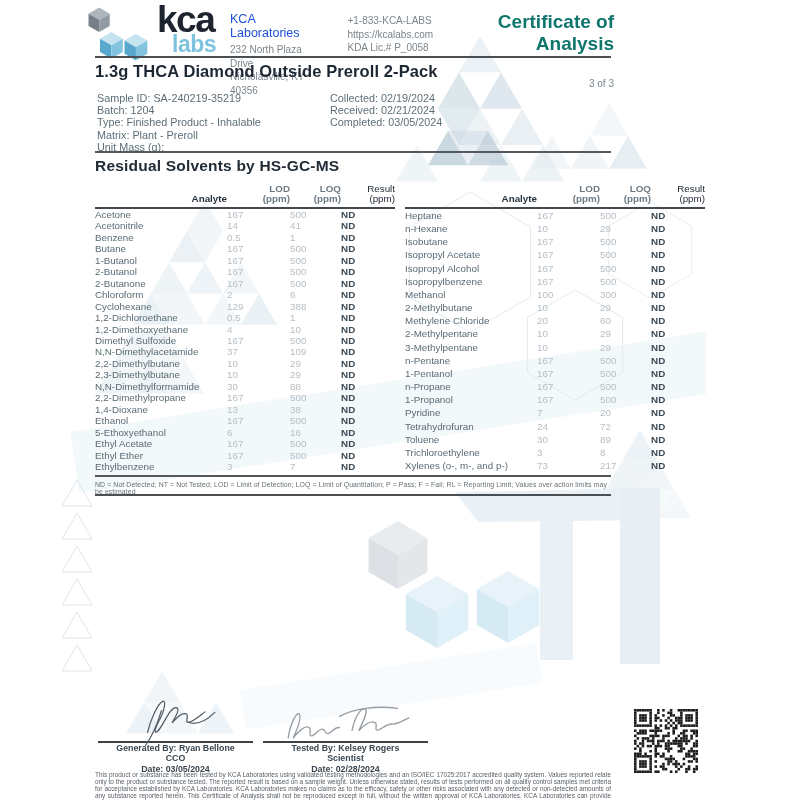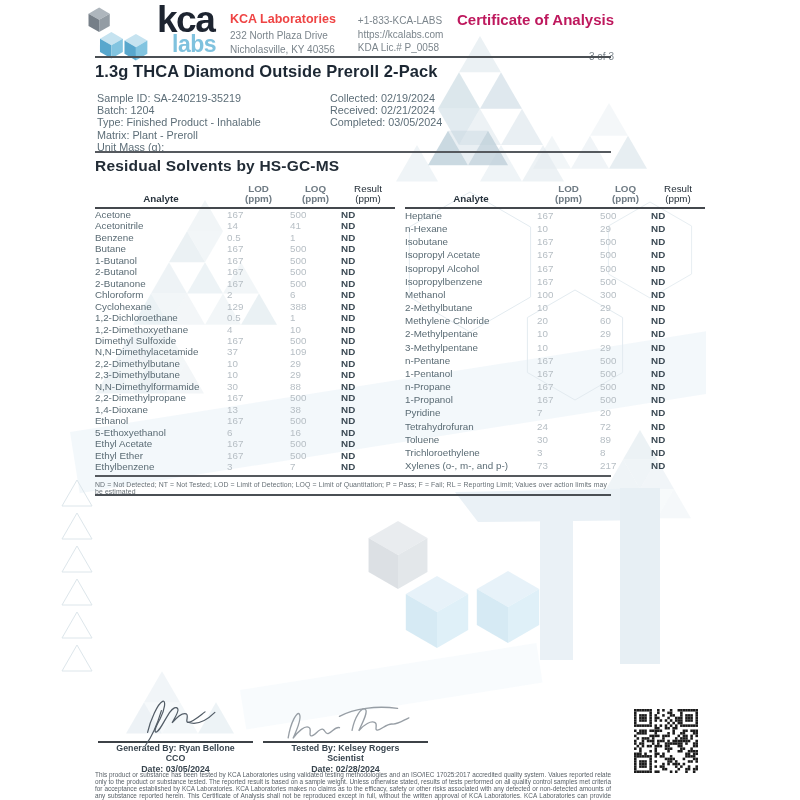--- a/index.html
+++ b/index.html
@@ -8,42 +8,42 @@
   .wm{position:absolute;inset:0;z-index:0;}
   .layer{position:absolute;z-index:1;}
 
   
   .header{top:5px;left:85px;right:92px;display:flex;align-items:flex-start;}
   .logo{display:flex;align-items:flex-start;}
   .logo-text{margin-left:6px;line-height:0.8;}
   .logo-text .kca{font-size:37px;font-weight:bold;letter-spacing:-1.5px;color:#1d2430;}
   .logo-text .labs{font-size:23px;font-weight:bold;letter-spacing:-0.5px;color:#7fc2de;margin-left:15px;}
   .lab-info{margin-left:14px;padding-top:7px;}
-  .lab-name{font-size:12.5px;font-weight:bold;color:#ef4444;margin-bottom:3px;}
+  .lab-name{font-size:12.5px;font-weight:normal;color:#1d4ed8;margin-bottom:3px;}
   .muted{font-size:10px;color:#7b858c;line-height:13.5px;}
   .contact{margin-left:22px;padding-top:9px;}
   .cert{margin-left:auto;text-align:right;padding-top:6px;}
-  .cert-title{font-size:15px;font-weight:bold;color:#be185d;}
+  .cert-title{font-size:19px;font-weight:bold;color:#0f766e;}
   .page-num{margin-top:22px;}
 
   .rule{left:95px;right:95px;border-top:2.5px solid #4a4f54;}
   .rule-thin{left:95px;right:95px;border-top:2px solid #55595e;}
 
   .prod-title{top:62px;left:95px;font-size:16.5px;font-weight:bold;color:#1c2733;letter-spacing:0.1px;}
 
   .sample{top:92px;left:97px;right:95px;display:flex;}
   .sample-col{font-size:10.8px;color:#5d6e78;line-height:12.2px;}
   .sample-col.left{width:233px;}
   .sample-col .val{margin-left:3px;}
 
   .section-title{top:157px;left:95px;font-size:15.5px;font-weight:bold;color:#222c36;letter-spacing:0.2px;}
 
   .tables{top:184px;left:95px;width:610px;display:flex;gap:10px;}
   table.solv{border-collapse:collapse;table-layout:fixed;width:300px;}
-  table.solv th{text-align:center;vertical-align:bottom;padding:0 0 3px 0;font-size:9.8px;line-height:10px;border-bottom:2px solid #44484d;}
+  table.solv th{text-align:right;vertical-align:bottom;padding:0 0 3px 0;font-size:9.8px;line-height:10px;border-bottom:2px solid #44484d;}
   th.h-analyte{width:44%;color:#27323c;font-weight:bold;}
   th.h-num{width:21%;color:#6e7a83;font-weight:bold;}
   th.h-num2{width:17%;color:#6e7a83;font-weight:bold;}
   th.h-result{width:18%;color:#222d37;font-weight:normal;}
   table.solv td{font-size:9.8px;height:11.45px;padding:0;line-height:11.45px;white-space:nowrap;overflow:hidden;}
   td.c-analyte{color:#5a6b74;}
   td.c-lod,td.c-loq{color:#b6bec4;}
   td.c-res{color:#3d4b55;font-weight:bold;letter-spacing:0.3px;}
 
   .table-bottom{top:475px;}

